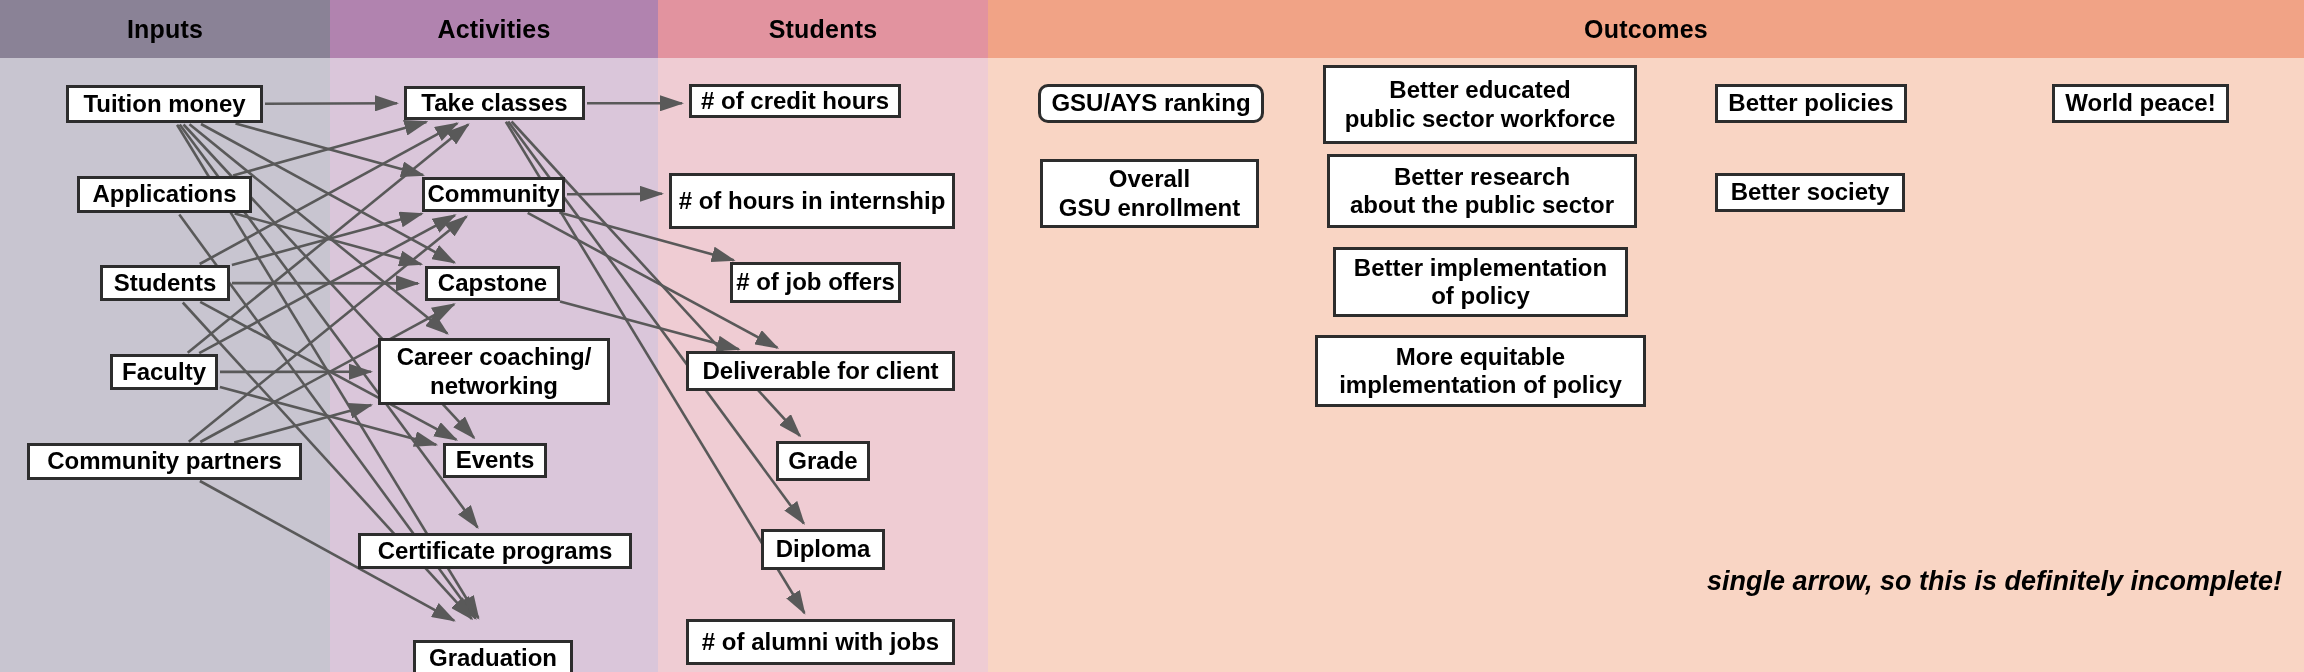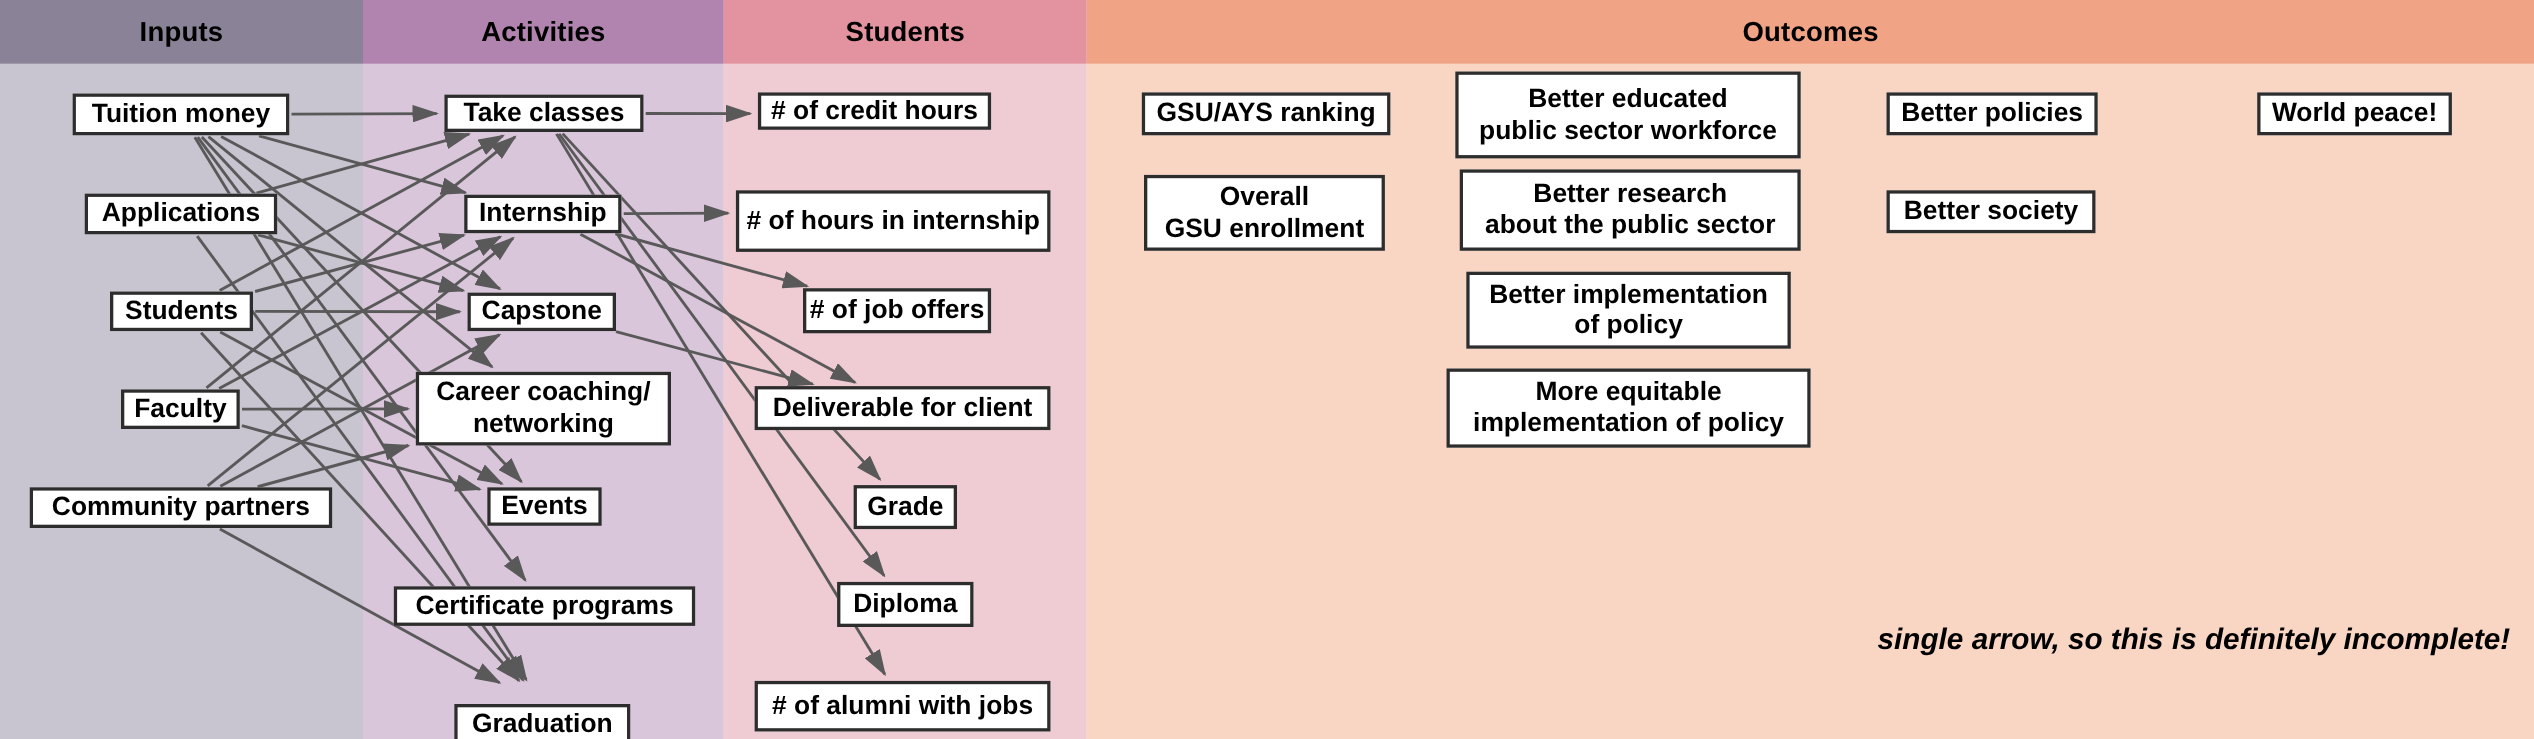--- a/index.html
+++ b/index.html
@@ -67,35 +67,35 @@
   <div class="band band-outputs" style="left:658px;width:330px;"></div>
   <div class="band band-outcomes" style="left:988px;width:1316px;"></div>
 
   <div id="nodes">
       <div class="node" style="left: 66px; top: 85px; width: 197px; height: 38px;">Tuition money</div>
       <div class="node" style="left: 77px; top: 176px; width: 175px; height: 37px;">Applications</div>
       <div class="node" style="left: 100px; top: 265px; width: 130px; height: 36px;">Students</div>
       <div class="node" style="left: 110px; top: 354px; width: 108px; height: 36px;">Faculty</div>
       <div class="node" style="left: 27px; top: 443px; width: 275px; height: 37px;">Community partners</div>
       <div class="node" style="left: 404px; top: 86px; width: 181px; height: 34px;">Take classes</div>
-      <div class="node" style="left: 422px; top: 177px; width: 143px; height: 35px;">Internship</div>
+      <div class="node" style="left: 422px; top: 177px; width: 143px; height: 35px;">Community</div>
       <div class="node" style="left: 425px; top: 266px; width: 135px; height: 35px;">Capstone</div>
       <div class="node" style="left: 378px; top: 338px; width: 232px; height: 67px;">Career coaching/
 networking</div>
       <div class="node" style="left: 443px; top: 443px; width: 104px; height: 35px;">Events</div>
       <div class="node" style="left: 358px; top: 533px; width: 274px; height: 36px;">Certificate programs</div>
       <div class="node" style="left: 413px; top: 640px; width: 160px; height: 36px;">Graduation</div>
       <div class="node" style="left: 689px; top: 84px; width: 212px; height: 34px;"># of credit hours</div>
       <div class="node" style="left: 669px; top: 173px; width: 286px; height: 56px;"># of hours in internship</div>
       <div class="node" style="left: 730px; top: 262px; width: 171px; height: 41px;"># of job offers</div>
       <div class="node" style="left: 686px; top: 351px; width: 269px; height: 40px;">Deliverable for client</div>
       <div class="node" style="left: 776px; top: 441px; width: 94px; height: 40px;">Grade</div>
       <div class="node" style="left: 761px; top: 529px; width: 124px; height: 41px;">Diploma</div>
       <div class="node" style="left: 686px; top: 619px; width: 269px; height: 46px;"># of alumni with jobs</div>
-      <div class="node" style="left: 1038px; top: 84px; width: 226px; height: 39px;">GSU/AYS ranking</div>
+      <div class="node" style="left: 1038px; top: 84px; width: 226px; height: 39px; border-radius: 10px;">GSU/AYS ranking</div>
       <div class="node" style="left: 1040px; top: 159px; width: 219px; height: 69px;">Overall
 GSU enrollment</div>
       <div class="node" style="left: 1323px; top: 65px; width: 314px; height: 79px;">Better educated
 public sector workforce</div>
       <div class="node" style="left: 1327px; top: 154px; width: 310px; height: 74px;">Better research
 about the public sector</div>
       <div class="node" style="left: 1333px; top: 247px; width: 295px; height: 70px;">Better implementation
 of policy</div>
       <div class="node" style="left: 1315px; top: 335px; width: 331px; height: 72px;">More equitable
 implementation of policy</div>

